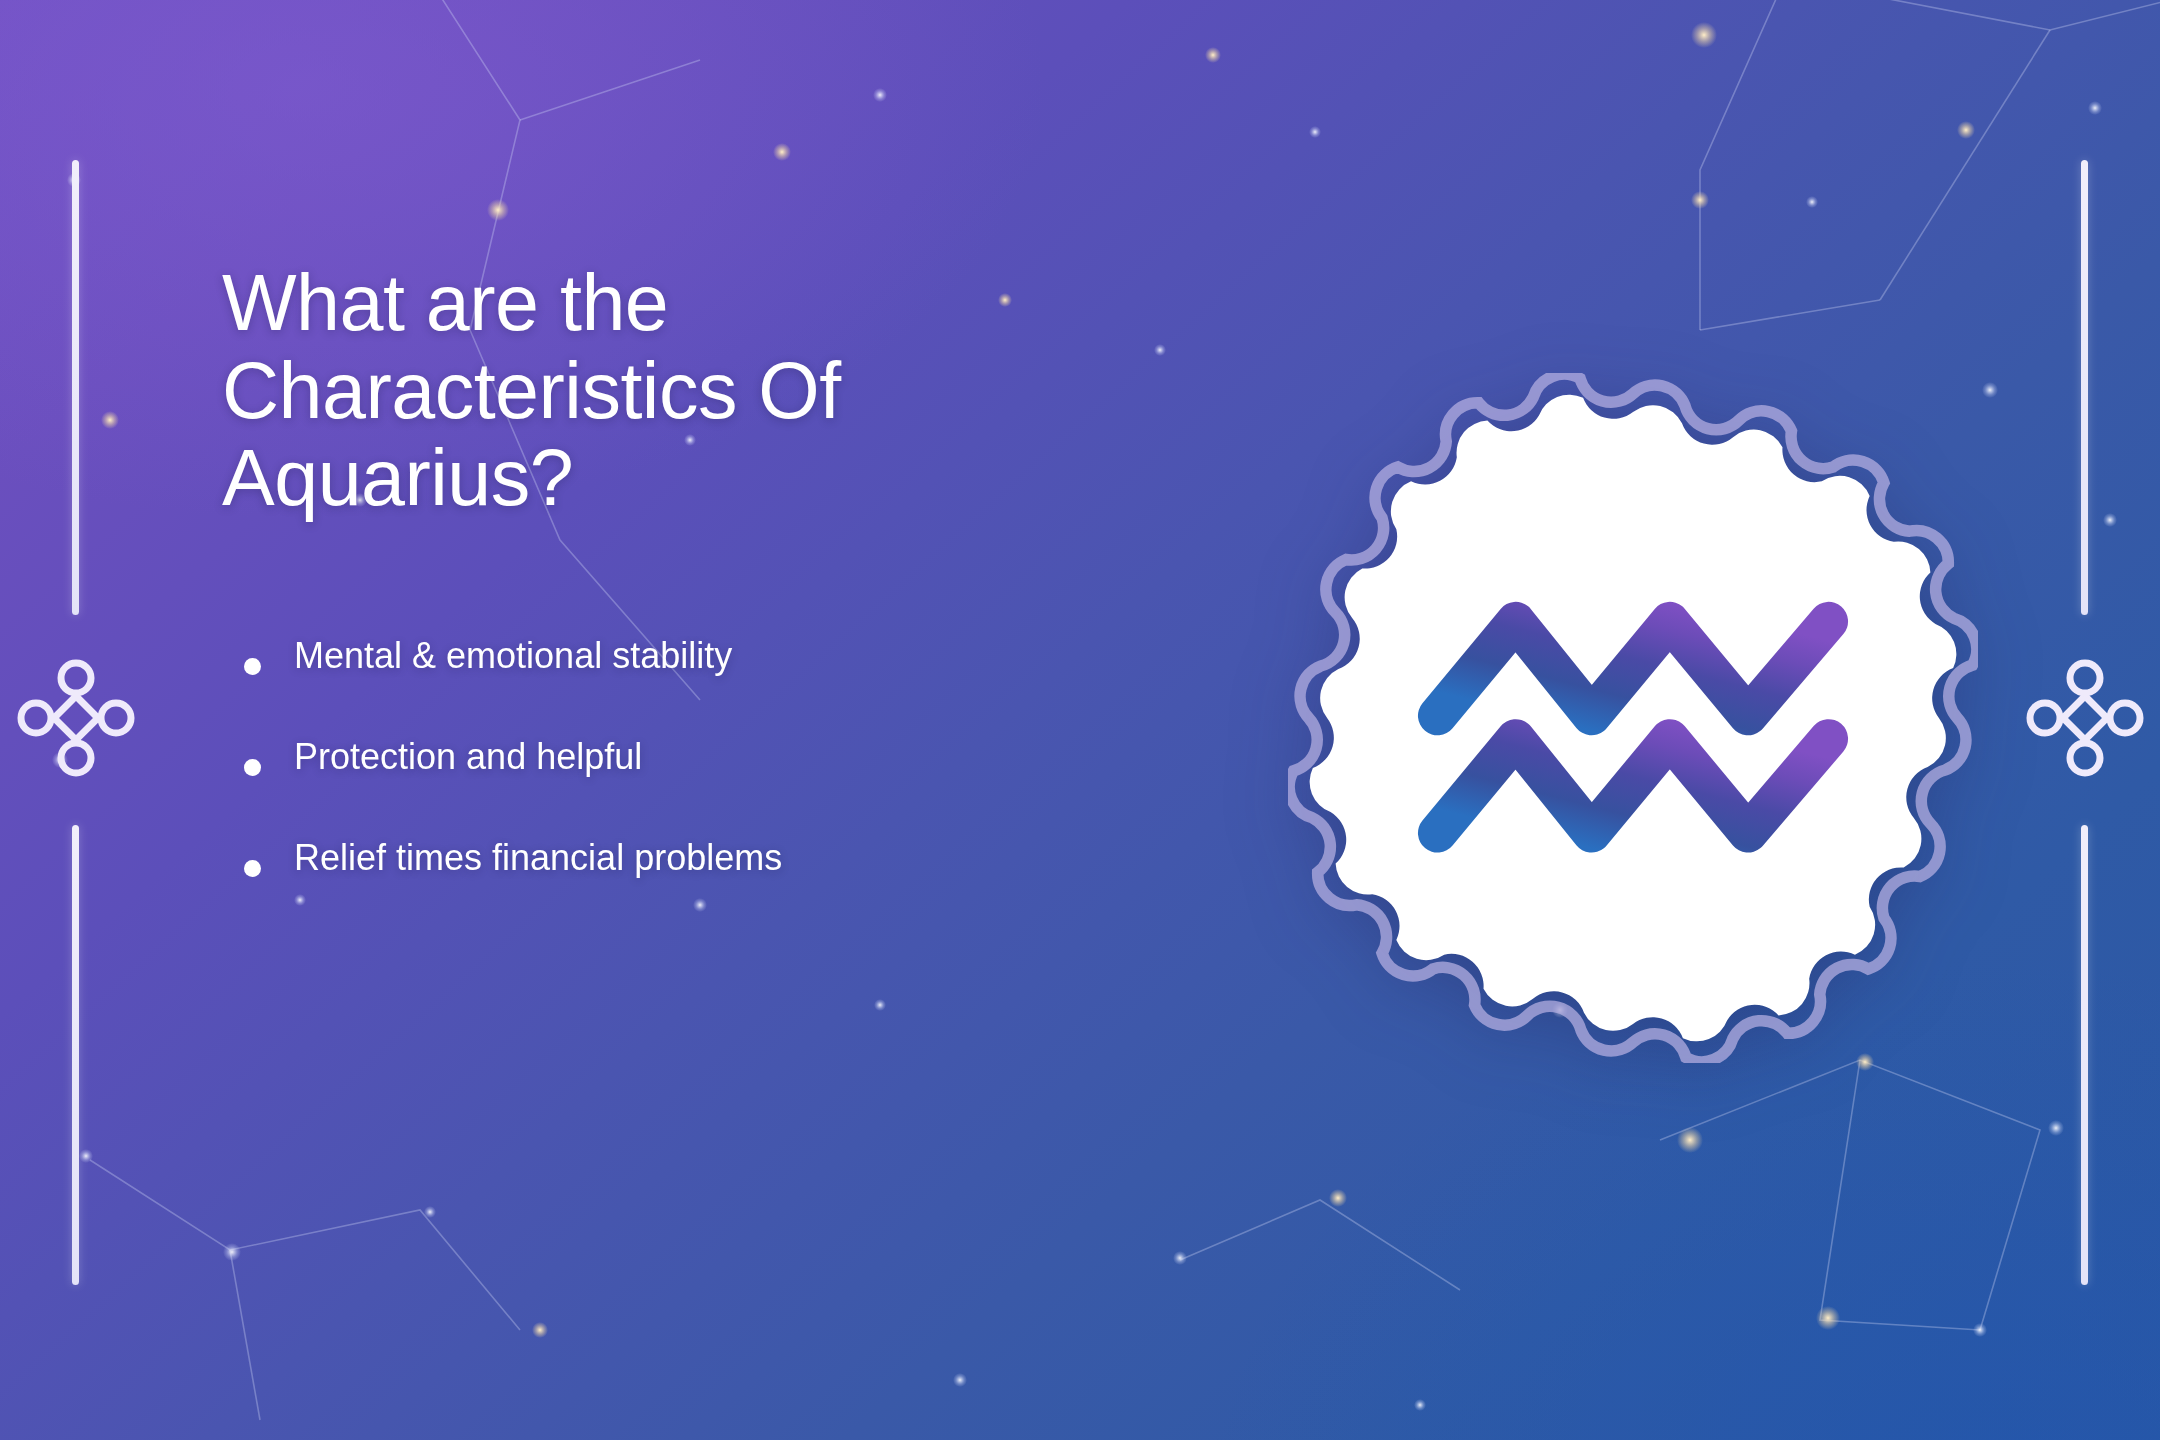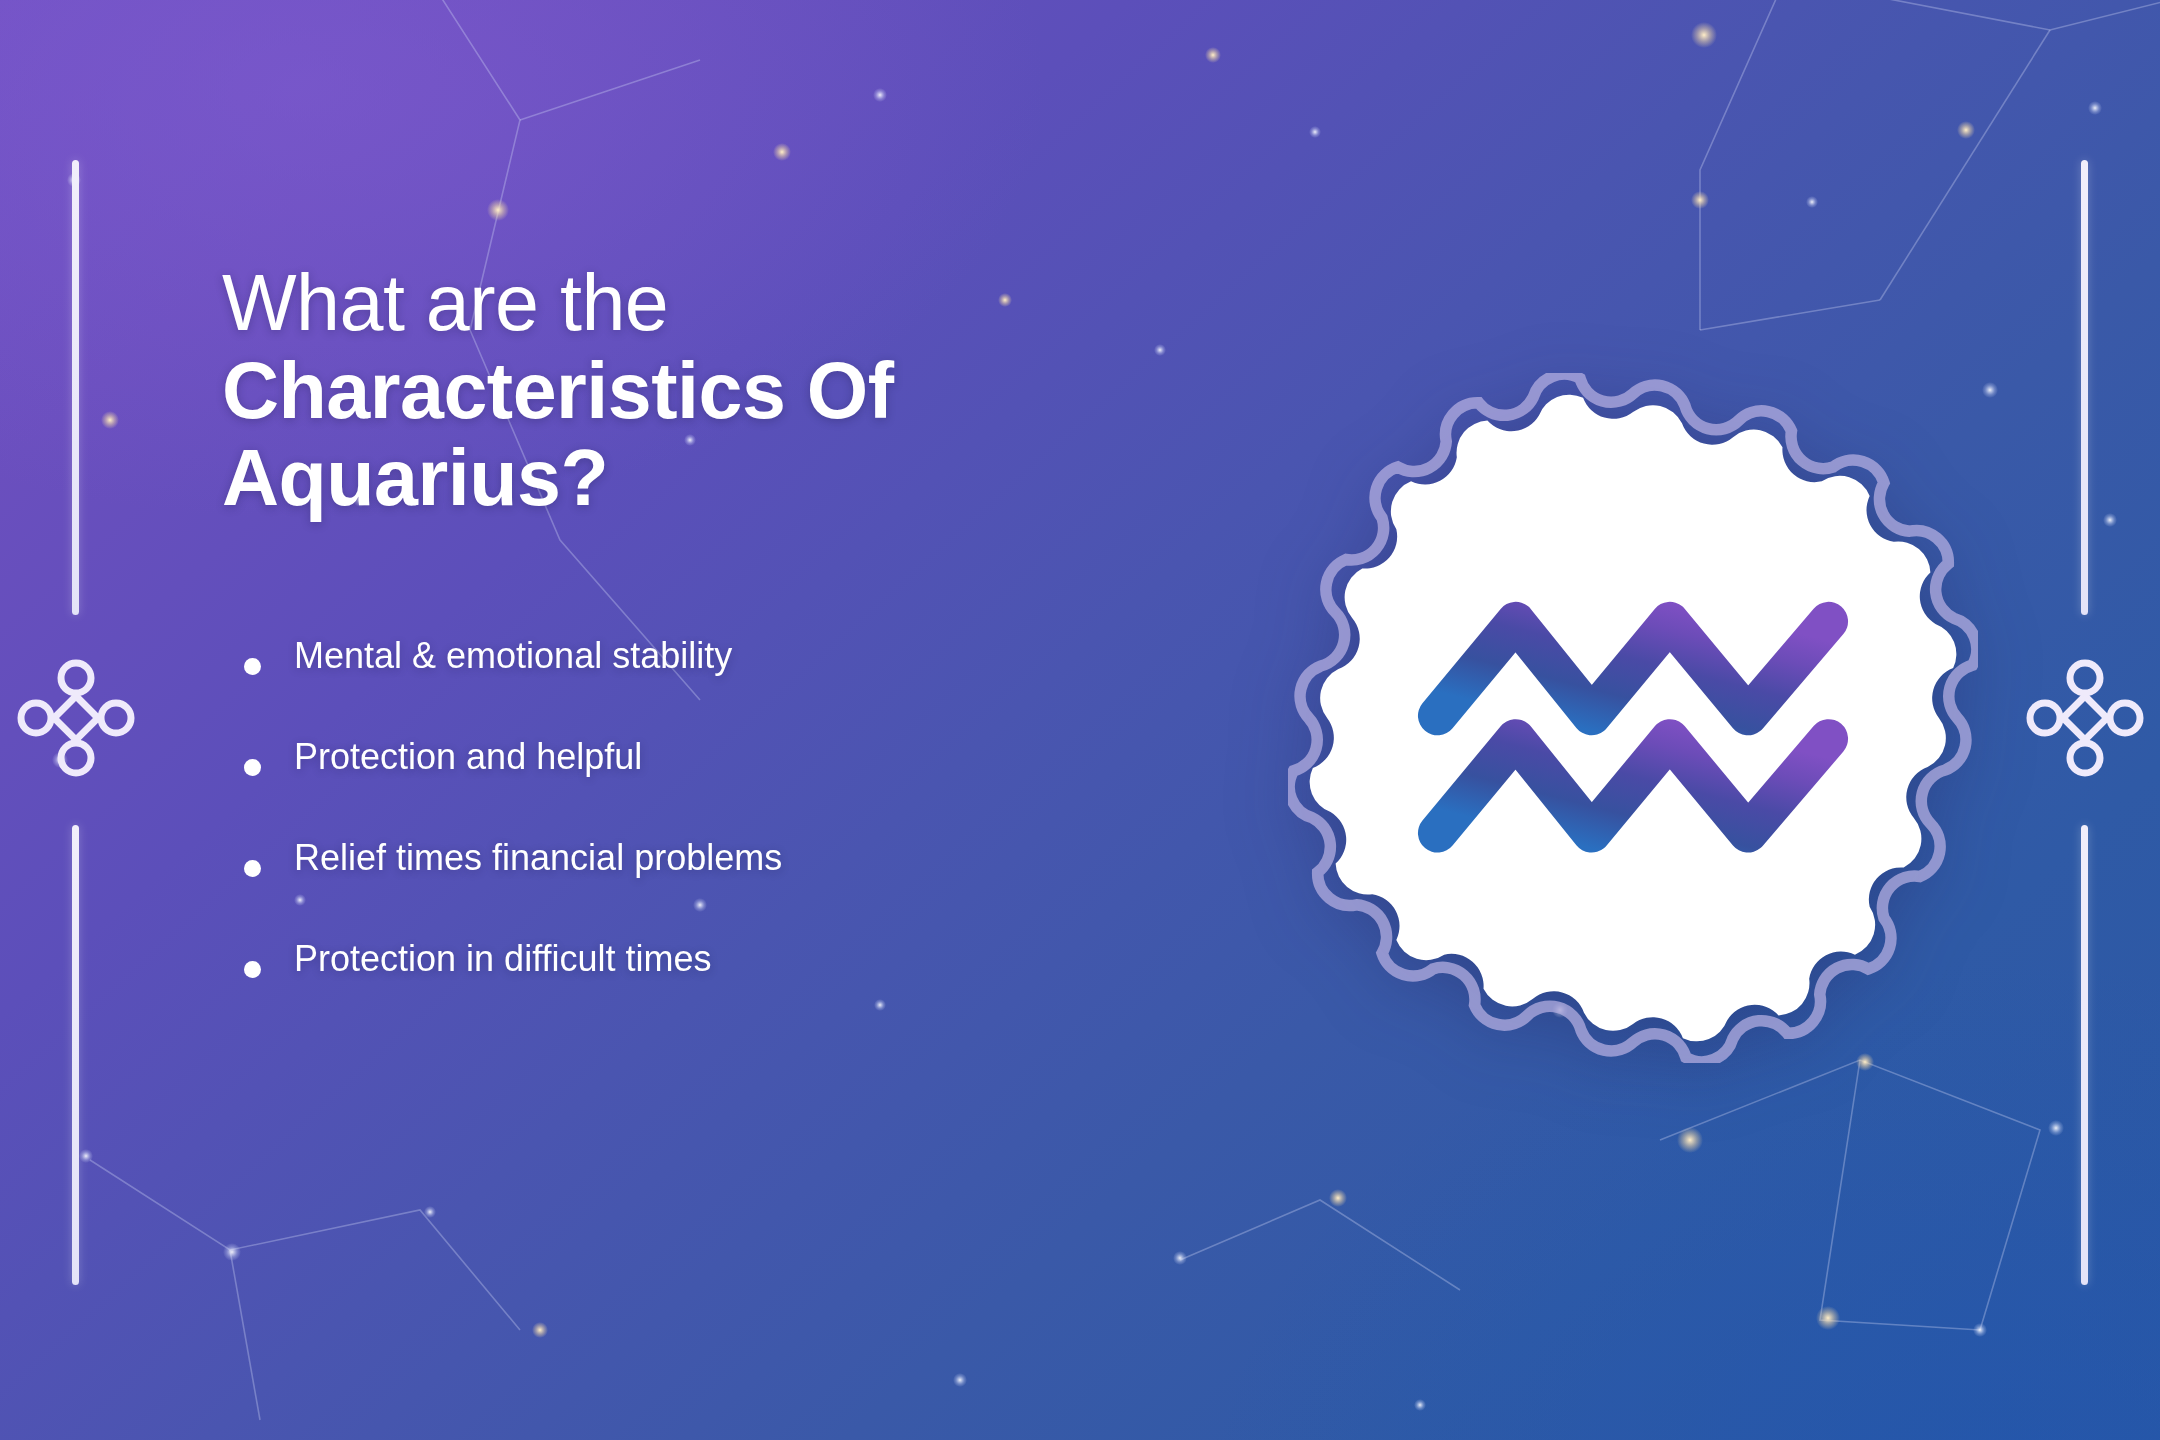--- a/index.html
+++ b/index.html
@@ -28,21 +28,21 @@
   
   .knot{position:absolute;width:124px;height:124px;}
   .knot.left{left:14px;top:656px;}
   .knot.right{left:2023px;top:656px;}
 
   
   .content{position:absolute;left:222px;top:206px;width:1000px;}
   .title{color:#ffffff;font-size:79px;line-height:1.11;letter-spacing:-0.5px;
          text-shadow:0 2px 10px rgba(20,20,60,.28);}
   .t-light{font-weight:400;display:block;}
-  .t-bold{font-weight:700;display:block;}
+  .t-bold{font-weight:400;display:block;}
 
   .bullets{margin:0;padding:0;list-style:none;margin-top:106px;}
   .bullets li{position:relative;color:#ffffff;font-size:36px;font-weight:400;
               line-height:1.58;padding-left:72px;margin-bottom:44px;
               text-shadow:0 2px 8px rgba(20,20,60,.28);}
   .bullets li .dot{position:absolute;left:22px;top:30px;width:17px;height:17px;
                    border-radius:50%;background:#ffffff;}
 
   
   .badge{position:absolute;left:1288px;top:373px;width:690px;height:690px;}
@@ -167,24 +167,20 @@
         <span>Mental &amp; emotional stability</span>
       </li>
       <li>
         <span class="dot"></span>
         <span>Protection and helpful</span>
       </li>
       <li>
         <span class="dot"></span>
         <span>Relief times financial problems</span>
       </li>
-      <li>
-        <span class="dot"></span>
-        <span>Protection in difficult times</span>
-      </li>
     </ul>
   </div>
 
   <div class="badge">
     <svg viewBox="0 0 300 300">
       <defs>
         <linearGradient id="wave" x1="10%" y1="85%" x2="90%" y2="10%">
           <stop offset="0%" stop-color="#2a6fc0"></stop>
           <stop offset="28%" stop-color="#37519f"></stop>
           <stop offset="55%" stop-color="#4a4aa6"></stop>

